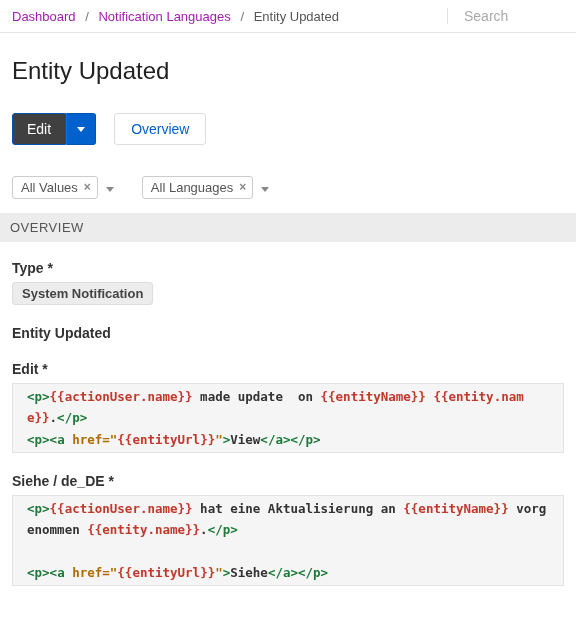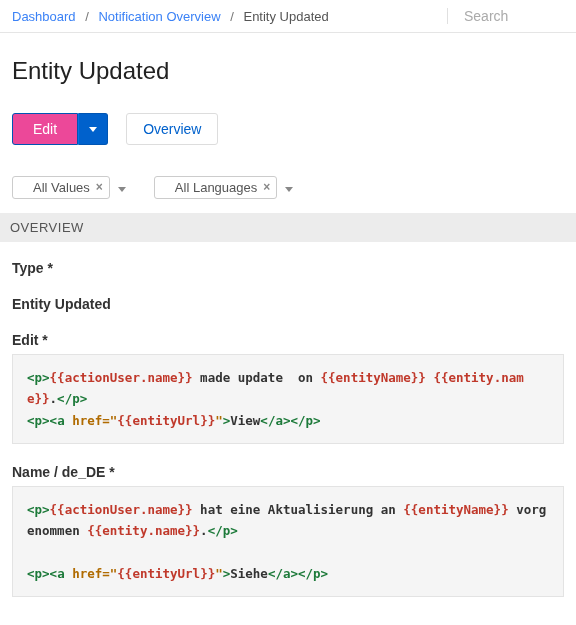--- a/index.html
+++ b/index.html
@@ -16,21 +16,21 @@
     padding: 8px 12px;
     border-bottom: 1px solid #e5e5e5;
   }
   .breadcrumb {
     flex: 1;
     font-size: 13px;
     white-space: nowrap;
     overflow: hidden;
   }
   .breadcrumb .crumb-link {
-    color: #3b82f6;
+    color: #a21caf;
     text-decoration: none;
     cursor: pointer;
   }
   .breadcrumb .sep {
     color: #777;
     padding: 0 6px;
   }
   .breadcrumb .crumb-current {
     color: #555;
   }
@@ -57,24 +57,24 @@
   }
 
   .action-row {
     display: flex;
     gap: 18px;
     align-items: center;
     margin-bottom: 30px;
   }
   .btn-group { display: flex; }
   .btn-primary {
-    background: #ec4899;
+    background: #404040;
     color: #fff;
     border: 1px solid #0055b3;
-    padding: 7px 20px;
+    padding: 7px 14px;
     font-size: 14px;
     border-radius: 3px 0 0 3px;
     cursor: pointer;
   }
   .btn-primary-caret {
     background: #0061cc;
     border: 1px solid #0055b3;
     border-left: 1px solid #0073e6;
     color: #fff;
     padding: 7px 10px;
@@ -103,21 +103,21 @@
   .filter-row {
     display: flex;
     gap: 24px;
     margin-bottom: 14px;
   }
   .chip-group { display: flex; align-items: center; gap: 4px; }
   .chip {
     background: #fff;
     border: 1px solid #ccc;
     border-radius: 3px;
-    padding: 3px 6px 3px 20px;
+    padding: 3px 6px 3px 8px;
     font-size: 13px;
     color: #555;
     display: inline-flex;
     align-items: center;
     gap: 6px;
   }
   .chip .chip-x {
     color: #888;
     font-weight: bold;
     cursor: pointer;
@@ -154,41 +154,41 @@
     color: #444;
   }
   .plain-val {
     font-size: 14px;
     color: #333;
   }
 
   .code-block {
     background: #f5f5f5;
     border: 1px solid #e3e3e3;
-    padding: 12px 14px;
+    padding: 2px 14px;
     font-family: "Consolas", "Menlo", monospace;
     font-size: 12.5px;
     line-height: 1.7;
     color: #333;
     white-space: pre-wrap;
     word-break: break-all;
     margin-top: 6px;
   }
   .code-block .tag { color: #1d7a3a; }
   .code-block .var { color: #c0392b; }
   .code-block .attr { color: #b06b00; }
 </style>
 </head>
 <body>
 
 <div class="topbar">
   <div class="breadcrumb">
     <a class="crumb-link">Dashboard</a>
     <span class="sep">/</span>
-    <a class="crumb-link">Notification Overview</a>
+    <a class="crumb-link">Notification Languages</a>
     <span class="sep">/</span>
     <span class="crumb-current">Entity Updated</span>
   </div>
   <div class="search-wrap">
     <input class="search-input" type="text" placeholder="Search" style="">
   </div>
 </div>
 
 <div class="content">
 
@@ -222,32 +222,33 @@
       <span class="chip-caret">
         <span class="caret-down"></span>
       </span>
     </div>
   </div>
 
   <div class="section-header">OVERVIEW</div>
 
   <div class="field">
     <div class="field-label">Type *</div>
+    <span class="badge-val">System Notification</span>
   </div>
 
   <div class="field">
     <div class="plain-val">Entity Updated</div>
   </div>
 
   <div class="field">
     <div class="field-label">Edit *</div>
     <div class="code-block"><span class="tag">&lt;</span><span class="tag">p</span><span class="tag">&gt;</span><span class="var">{{actionUser.name}}</span><span> made update  on </span><span class="var">{{entityName}}</span><span> </span><span class="var">{{entity.name}}</span><span>.</span><span class="tag">&lt;/</span><span class="tag">p</span><span class="tag">&gt;</span><span>
 </span><span class="tag">&lt;</span><span class="tag">p</span><span class="tag">&gt;</span><span class="tag">&lt;</span><span class="tag">a</span><span> </span><span class="attr">href="</span><span class="var">{{entityUrl}}</span><span class="attr">"</span><span class="tag">&gt;</span><span>View</span><span class="tag">&lt;/</span><span class="tag">a</span><span class="tag">&gt;</span><span class="tag">&lt;/</span><span class="tag">p</span><span class="tag">&gt;</span></div>
   </div>
 
   <div class="field">
-    <div class="field-label">Name / de_DE *</div>
+    <div class="field-label">Siehe / de_DE *</div>
     <div class="code-block"><span class="tag">&lt;</span><span class="tag">p</span><span class="tag">&gt;</span><span class="var">{{actionUser.name}}</span><span> hat eine Aktualisierung an </span><span class="var">{{entityName}}</span><span> vorgenommen </span><span class="var">{{entity.name}}</span><span>.</span><span class="tag">&lt;/</span><span class="tag">p</span><span class="tag">&gt;</span><span>
 
 </span><span class="tag">&lt;</span><span class="tag">p</span><span class="tag">&gt;</span><span class="tag">&lt;</span><span class="tag">a</span><span> </span><span class="attr">href="</span><span class="var">{{entityUrl}}</span><span class="attr">"</span><span class="tag">&gt;</span><span>Siehe</span><span class="tag">&lt;/</span><span class="tag">a</span><span class="tag">&gt;</span><span class="tag">&lt;/</span><span class="tag">p</span><span class="tag">&gt;</span></div>
   </div>
 
 </div>
 
 </body></html>

